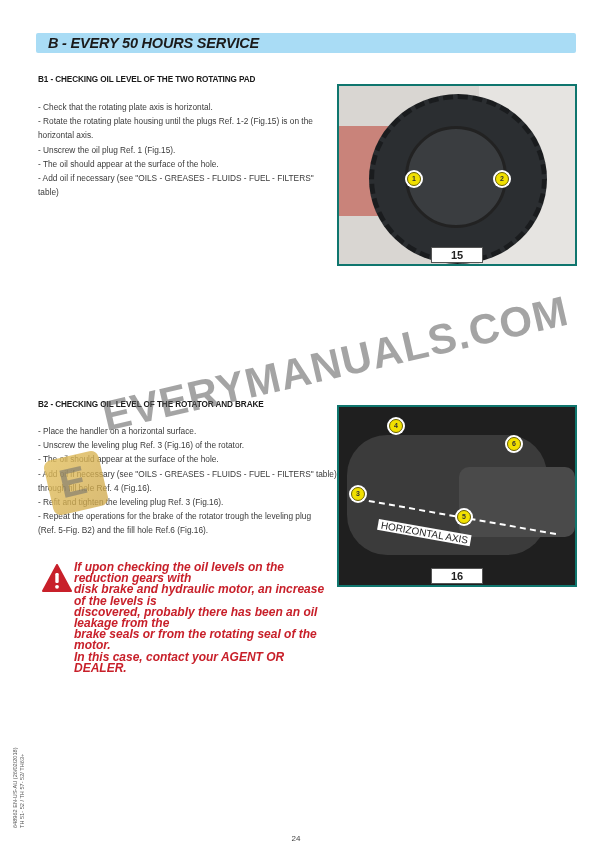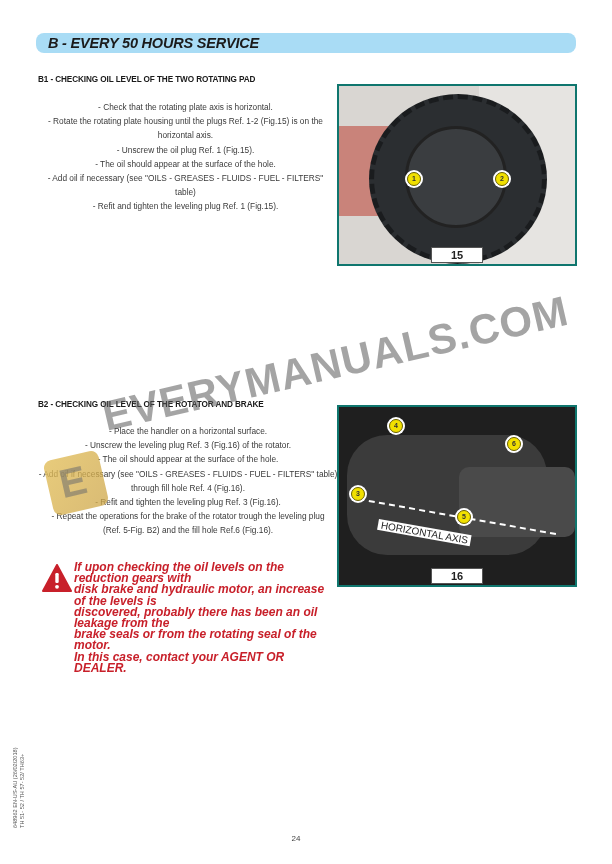--- a/index.html
+++ b/index.html
@@ -2,31 +2,31 @@
 <html><head>
 <meta charset="utf-8">
 <style>
   html, body { margin:0; padding:0; }
   body {
     width:612px; height:864px; background:#ffffff; position:relative; overflow:hidden;
     font-family:"Liberation Sans", "DejaVu Sans", sans-serif; color:#333;
   }
   .header-bar {
     position:absolute; left:36px; top:33px; width:540px; height:20px;
-    background:#a9dcf5; border-radius:8px;
+    background:#a9dcf5; border-radius:2px;
   }
   .header-title {
     position:absolute; left:12px; top:1px; font-size:14.5px; font-weight:bold; font-style:italic;
     color:#1b1b1b; letter-spacing:-0.2px; line-height:18px;
   }
   .section-title {
     position:absolute; font-size:8.2px; font-weight:bold; color:#1a1a1a; letter-spacing:-0.1px;
   }
   .steps { position:absolute; font-size:8.3px; line-height:14.2px; color:#3a3a3a; margin:0; padding:0; list-style:none; }
-  .steps li { margin:0; padding:0;text-align:center; }
+  .steps li { margin:0; padding:0; }
 
   .figure {
     position:absolute; border:2px solid #0f766e; background:#2a2a2a; overflow:hidden;
   }
   .fig-label {
     position:absolute; width:50px; height:14px; background:#fff; border:1px solid #555;
     font-size:11px; font-weight:bold; text-align:center; line-height:14px; color:#222;
     left:50%; transform:translateX(-50%); bottom:1px;
   }
   .callout {
@@ -73,21 +73,20 @@
 </div>
 
 <div class="section-title" style="left:38px; top:75px;">B1 - CHECKING OIL LEVEL OF THE TWO ROTATING PAD</div>
 <ul class="steps" style="left:38px; top:100px; width:295px;">
   <li>- Check that the rotating plate axis is horizontal.</li>
   <li>- Rotate the rotating plate housing until the plugs Ref. 1-2 (Fig.15) is on the</li>
   <li>horizontal axis.</li>
   <li>- Unscrew the oil plug Ref. 1  (Fig.15).</li>
   <li>- The oil should appear at the surface of the hole.</li>
   <li>- Add oil if necessary (see "OILS - GREASES - FLUIDS - FUEL - FILTERS" table)</li>
-  <li>- Refit and tighten the leveling plug Ref. 1  (Fig.15).</li>
 </ul>
 
 <div class="figure" style="left:337px; top:84px; width:236px; height:178px; background:#d9d6d2;">
   <div style="position:absolute; left:0; top:40px; width:236px; height:90px; background:#c9837a;"></div>
   <div style="position:absolute; left:140px; top:0; width:96px; height:178px; background:#e6e4e1;"></div>
   <div style="position:absolute; left:30px; top:8px; width:168px; height:160px; border-radius:50%; background:#2b2e31; border:5px dashed #1a1c1e;"></div>
   <div style="position:absolute; left:66px; top:40px; width:96px; height:96px; border-radius:50%; background:#3a3d40; border:3px solid #222;"></div>
   <div class="callout" style="left:68px; top:86px;">1</div>
   <div class="callout" style="left:156px; top:86px;">2</div>
   <div class="fig-label">15</div>

